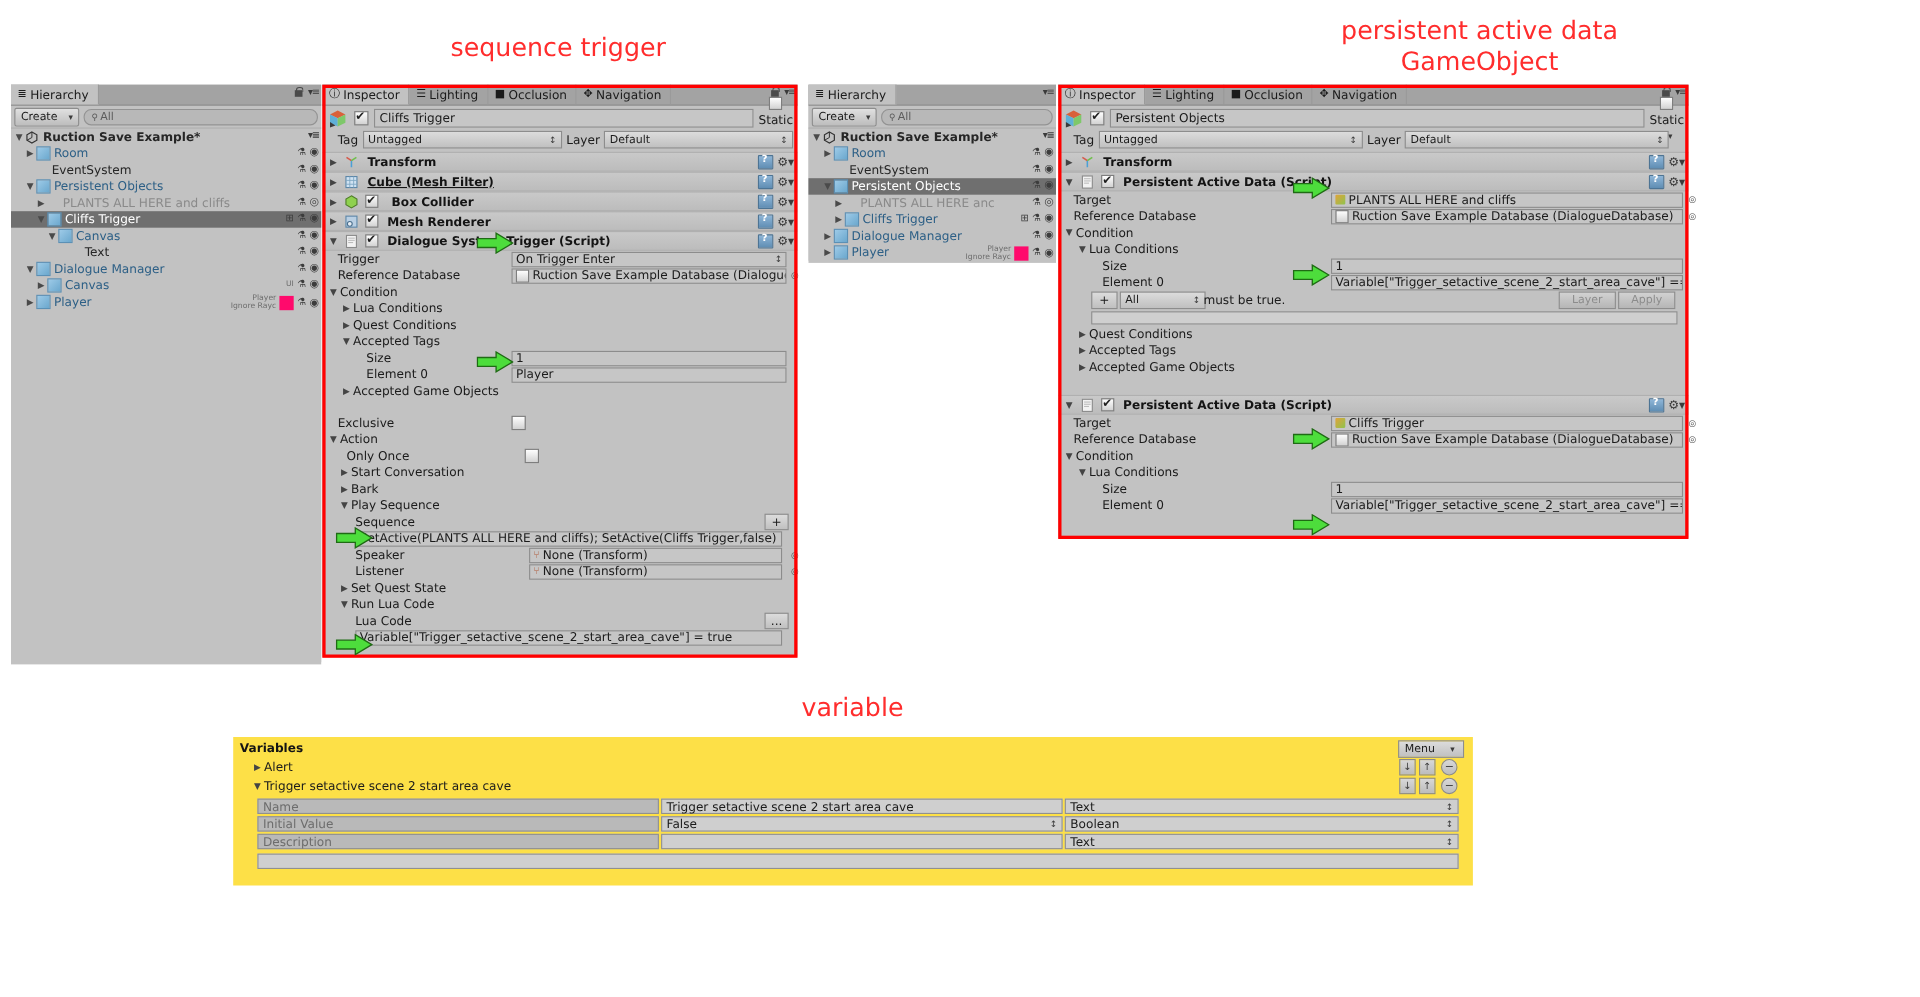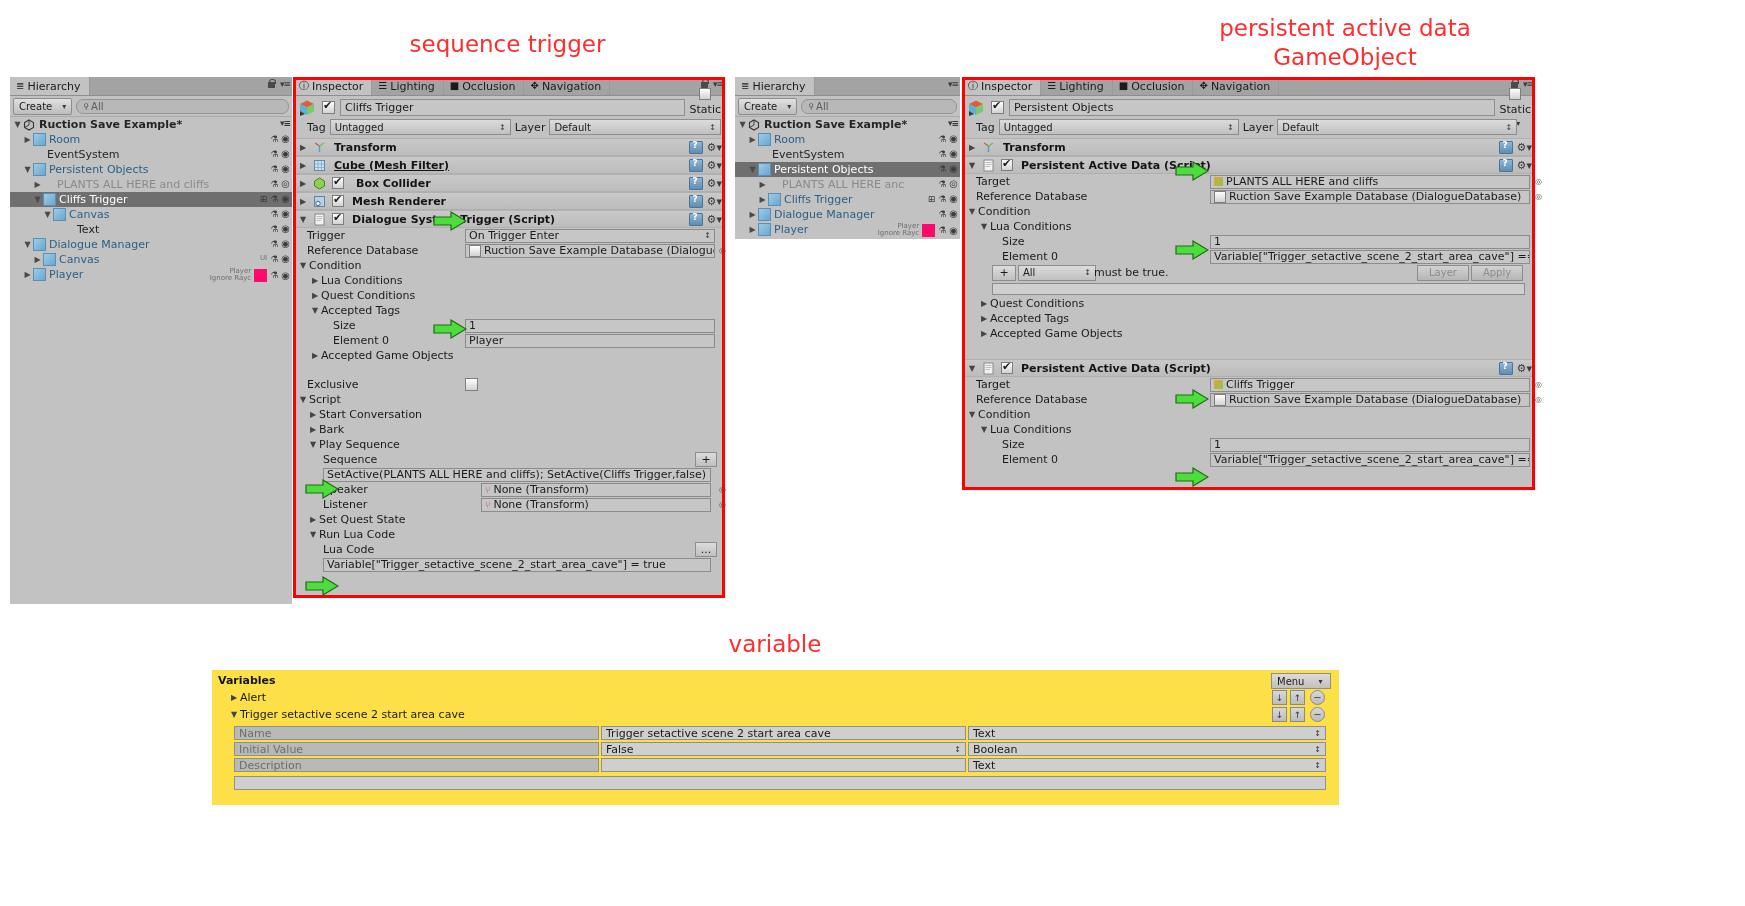--- a/index.html
+++ b/index.html
@@ -463,21 +463,25 @@
           <span class="foldtri">▶</span>
           <span>Accepted Game Objects</span>
         </div>
         <div style="height: 14px;"></div>
         <div class="row">
           <span class="lab" style="padding-left: 14px;">Exclusive</span>
           <span class="cb" style="position: absolute; left: 172px;"></span>
         </div>
         <div class="row" style="padding-left: 4px;">
           <span class="foldtri">▼</span>
-          <span>Script</span>
+          <span>Action</span>
+        </div>
+        <div class="row">
+          <span class="lab" style="padding-left: 22px;">Only Once</span>
+          <span class="cb" style="position: absolute; left: 184px;"></span>
         </div>
         <div class="row" style="padding-left: 14px;">
           <span class="foldtri">▶</span>
           <span>Start Conversation</span>
         </div>
         <div class="row" style="padding-left: 14px;">
           <span class="foldtri">▶</span>
           <span>Bark</span>
         </div>
         <div class="row" style="padding-left: 14px;">

